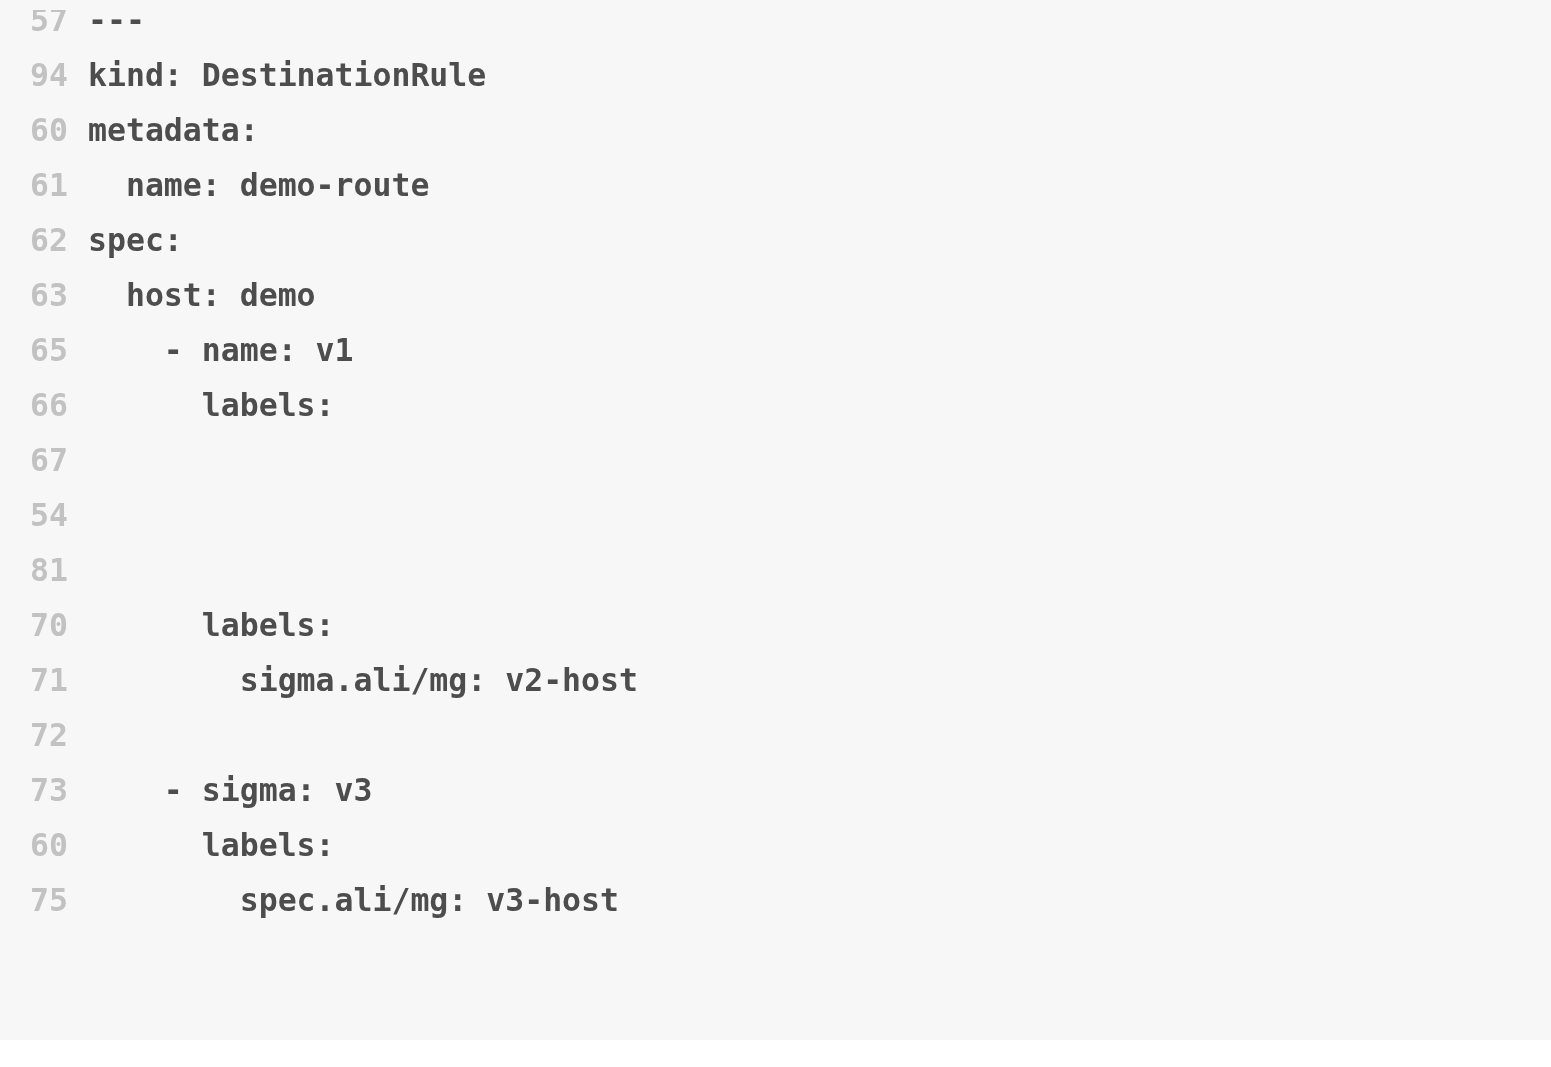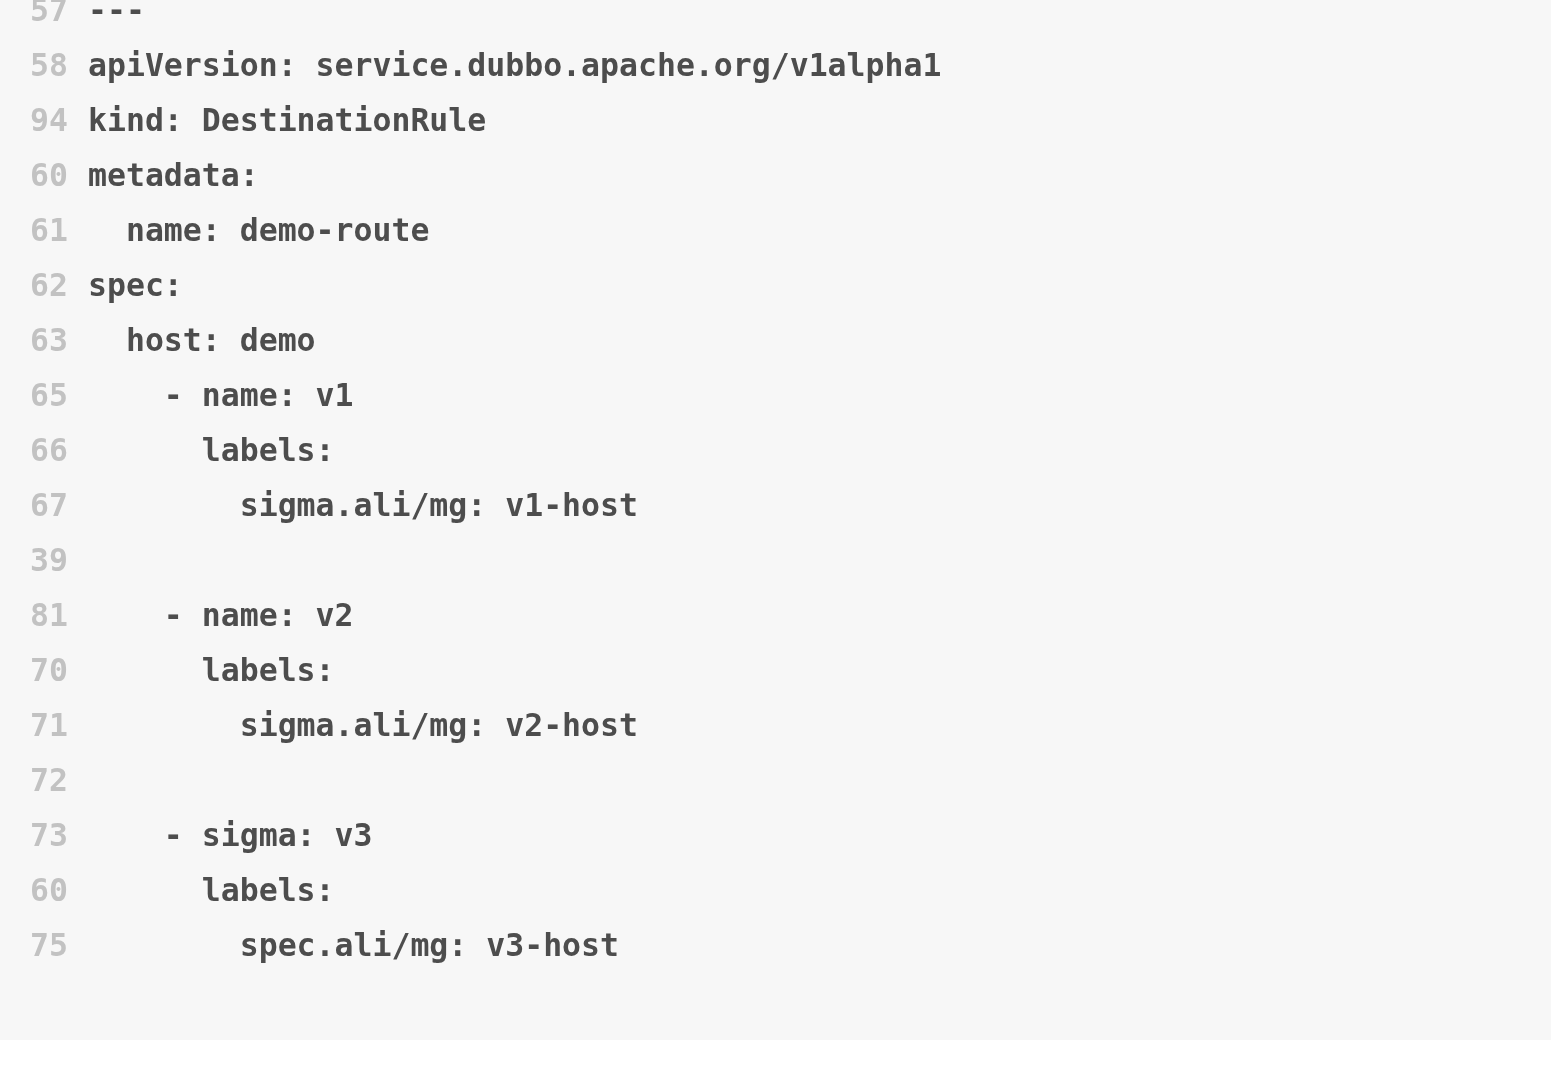--- a/index.html
+++ b/index.html
@@ -10,21 +10,21 @@
     width: 1551px;
     height: 1067px;
     background: #f7f7f7;
     overflow: hidden;
     position: relative;
     font-family: "DejaVu Sans Mono", "Liberation Mono", monospace;
   }
   .code-viewer {
     position: absolute;
     left: 0;
-    top: 0;
+    top: 10px;
     width: 1551px;
     height: 1040px;
     overflow: hidden;
   }
   .code-lines {
     margin-top: -17px;
     padding-left: 30px;
   }
   .line {
     display: flex;
@@ -55,31 +55,30 @@
     height: 27px;
     background: #ffffff;
   }
 </style>
 </head>
 <body>
 
 <div class="code-viewer">
   <div class="code-lines">
       <div class="line"><span class="ln">57</span><span class="code">---</span></div>
-      <div class="line"><span class="ln">58</span><span class="code">apiVersion: service.dubbo.apache.org/v1alpha1</span></div>
       <div class="line"><span class="ln">94</span><span class="code">kind: DestinationRule</span></div>
       <div class="line"><span class="ln">60</span><span class="code">metadata:</span></div>
       <div class="line"><span class="ln">61</span><span class="code">  name: demo-route</span></div>
       <div class="line"><span class="ln">62</span><span class="code">spec:</span></div>
       <div class="line"><span class="ln">63</span><span class="code">  host: demo</span></div>
       <div class="line"><span class="ln">65</span><span class="code">    - name: v1</span></div>
       <div class="line"><span class="ln">66</span><span class="code">      labels:</span></div>
-      <div class="line"><span class="ln">67</span><span class="code">        sigma.ali/mg: v1-host</span></div>
-      <div class="line"><span class="ln">39</span><span class="code"></span></div>
-      <div class="line"><span class="ln">81</span><span class="code">    - name: v2</span></div>
+      <div class="line"><span class="ln">67</span></div>
+      <div class="line"><span class="ln">54</span><span class="code"></span></div>
+      <div class="line"><span class="ln">81</span></div>
       <div class="line"><span class="ln">70</span><span class="code">      labels:</span></div>
       <div class="line"><span class="ln">71</span><span class="code">        sigma.ali/mg: v2-host</span></div>
       <div class="line"><span class="ln">72</span><span class="code"></span></div>
       <div class="line"><span class="ln">73</span><span class="code">    - sigma: v3</span></div>
       <div class="line"><span class="ln">60</span><span class="code">      labels:</span></div>
       <div class="line"><span class="ln">75</span><span class="code">        spec.ali/mg: v3-host</span></div>
     </div>
 </div>
 <div class="bottom-strip"></div>
 

